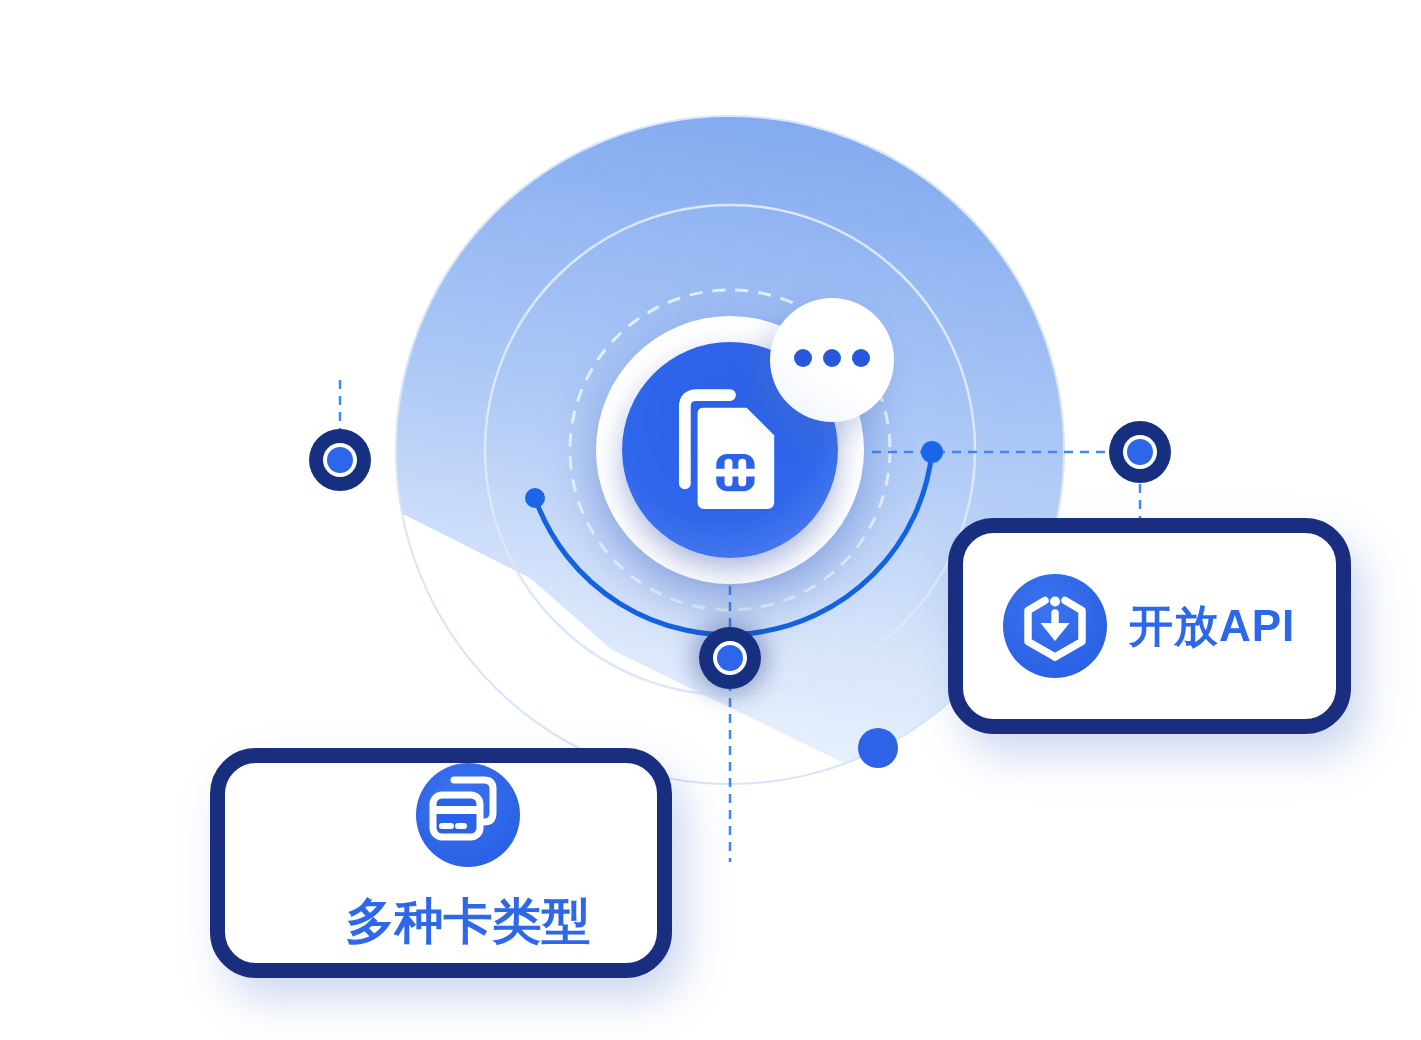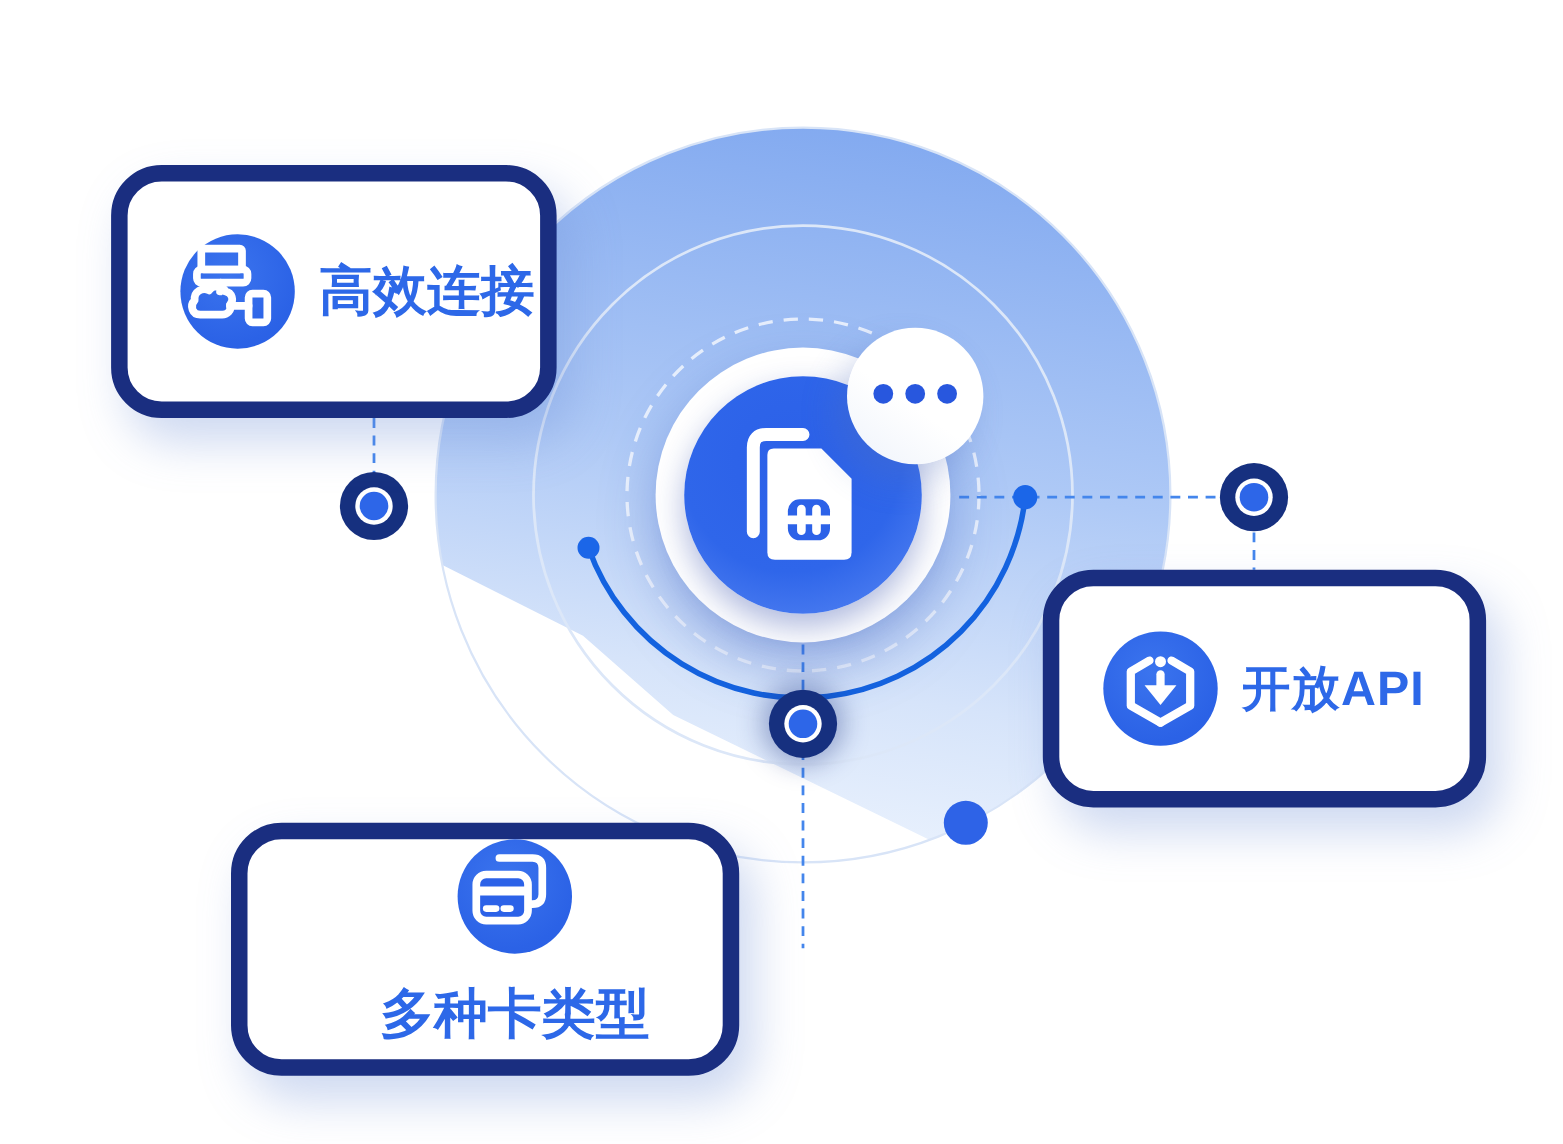--- a/index.html
+++ b/index.html
@@ -108,35 +108,20 @@
     <div class="n-white">
         <div class="n-core"></div>
       </div>
   </div>
   <div class="node glow" style="left:699px;top:627px;">
     <div class="n-white">
         <div class="n-core"></div>
       </div>
   </div>
 
-  <div class="card" id="card-1">
-    <div class="icon-circle">
-      <svg class="icon" width="104" height="104" viewBox="0 0 104 104">
-        <g fill="none" stroke="#FFFFFF" stroke-width="7" stroke-linejoin="round" stroke-linecap="round">
-          <rect x="19" y="13" width="37" height="19" rx="2"></rect>
-          <rect x="15" y="32" width="46" height="12" rx="4"></rect>
-          <line x1="37" y1="44" x2="36" y2="52"></line>
-          <path d="M18 73 C 11 73 8 65 13 60 C 12 52 20 48 26 51 C 29 46 38 46 41 52 C 47 53 49 60 45 64 C 47 70 42 73 38 73 Z"></path>
-          <line x1="45" y1="65" x2="62" y2="65"></line>
-          <rect x="62" y="54" width="17" height="26" rx="3.5"></rect>
-        </g>
-      </svg>
-    </div>
-    <span class="card-label">高效连接</span>
-  </div>
 
   <div class="card" id="card-2">
     <div class="icon-circle">
       <svg class="icon" width="104" height="104" viewBox="0 0 104 104">
         <g fill="none" stroke="#FFFFFF" stroke-width="7.5" stroke-linejoin="round" stroke-linecap="round">
           <path d="M 42 26.5 L 25 36.5 L 25 67.5 L 52 83"></path>
           <path d="M 62 26.5 L 79 36.5 L 79 67.5 L 52 83"></path>
           <line x1="52" y1="39" x2="52" y2="50"></line>
         </g>
         <circle cx="52" cy="27.5" r="5" fill="#FFFFFF"></circle>

